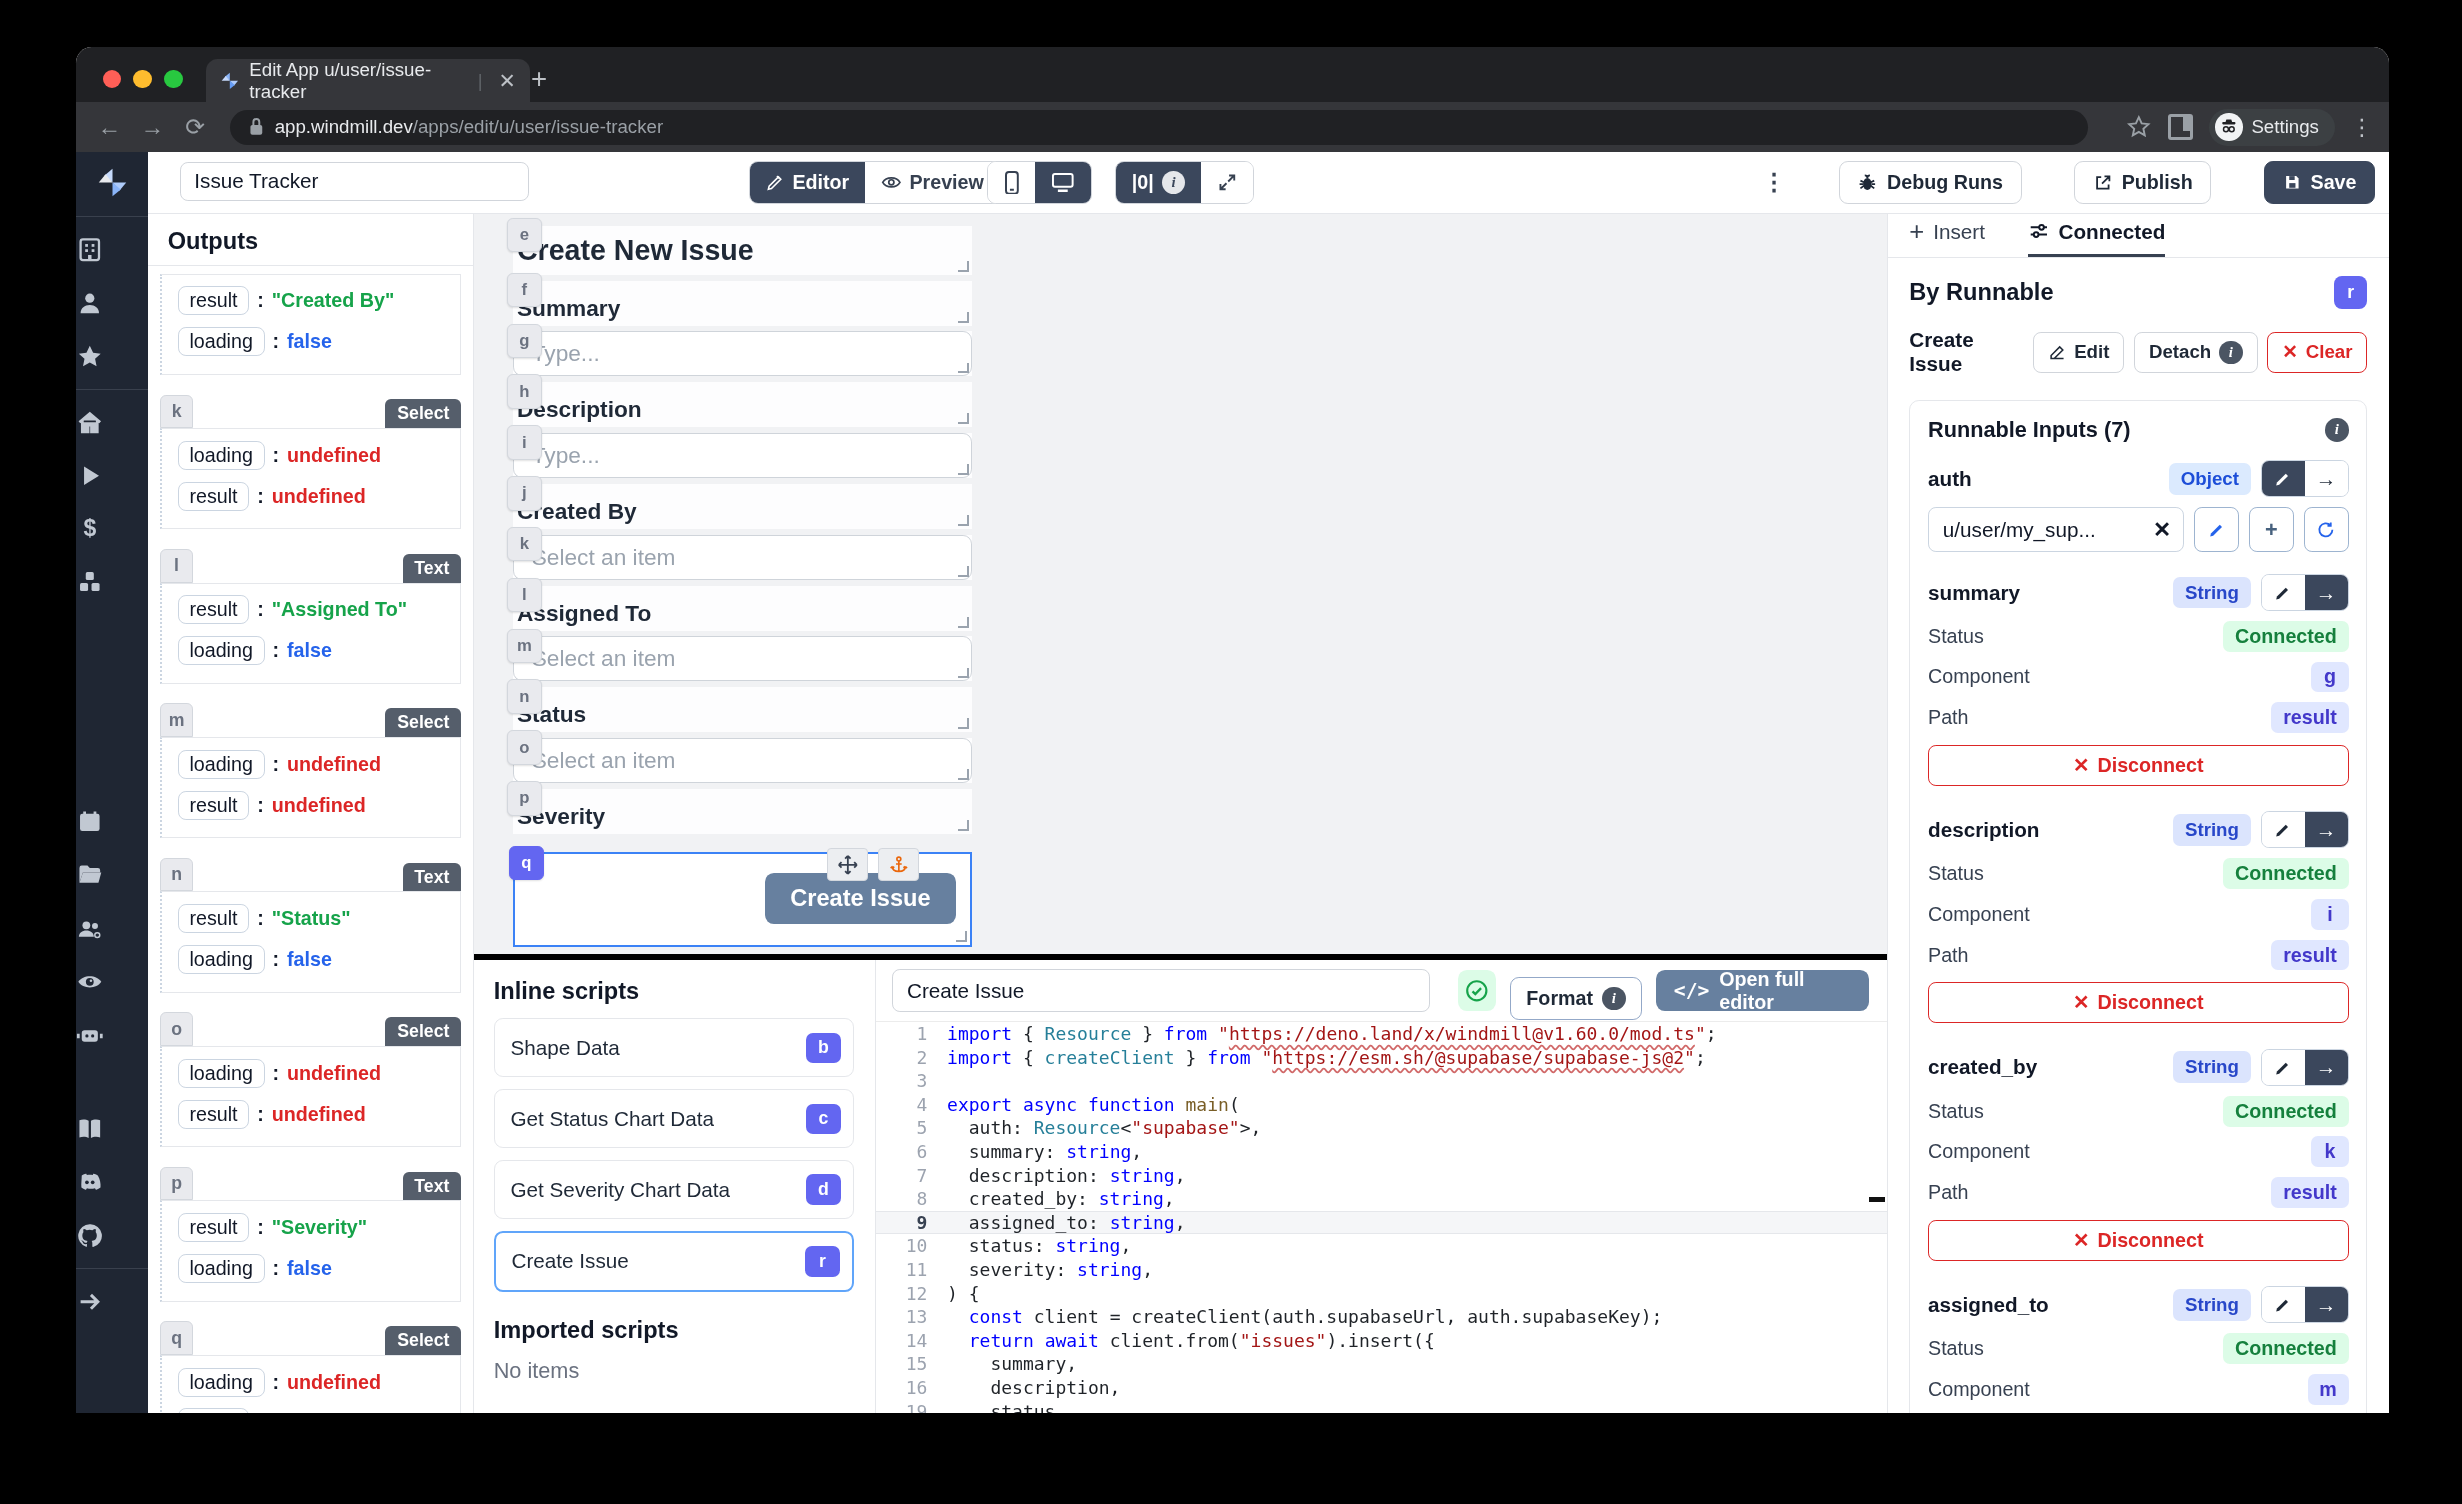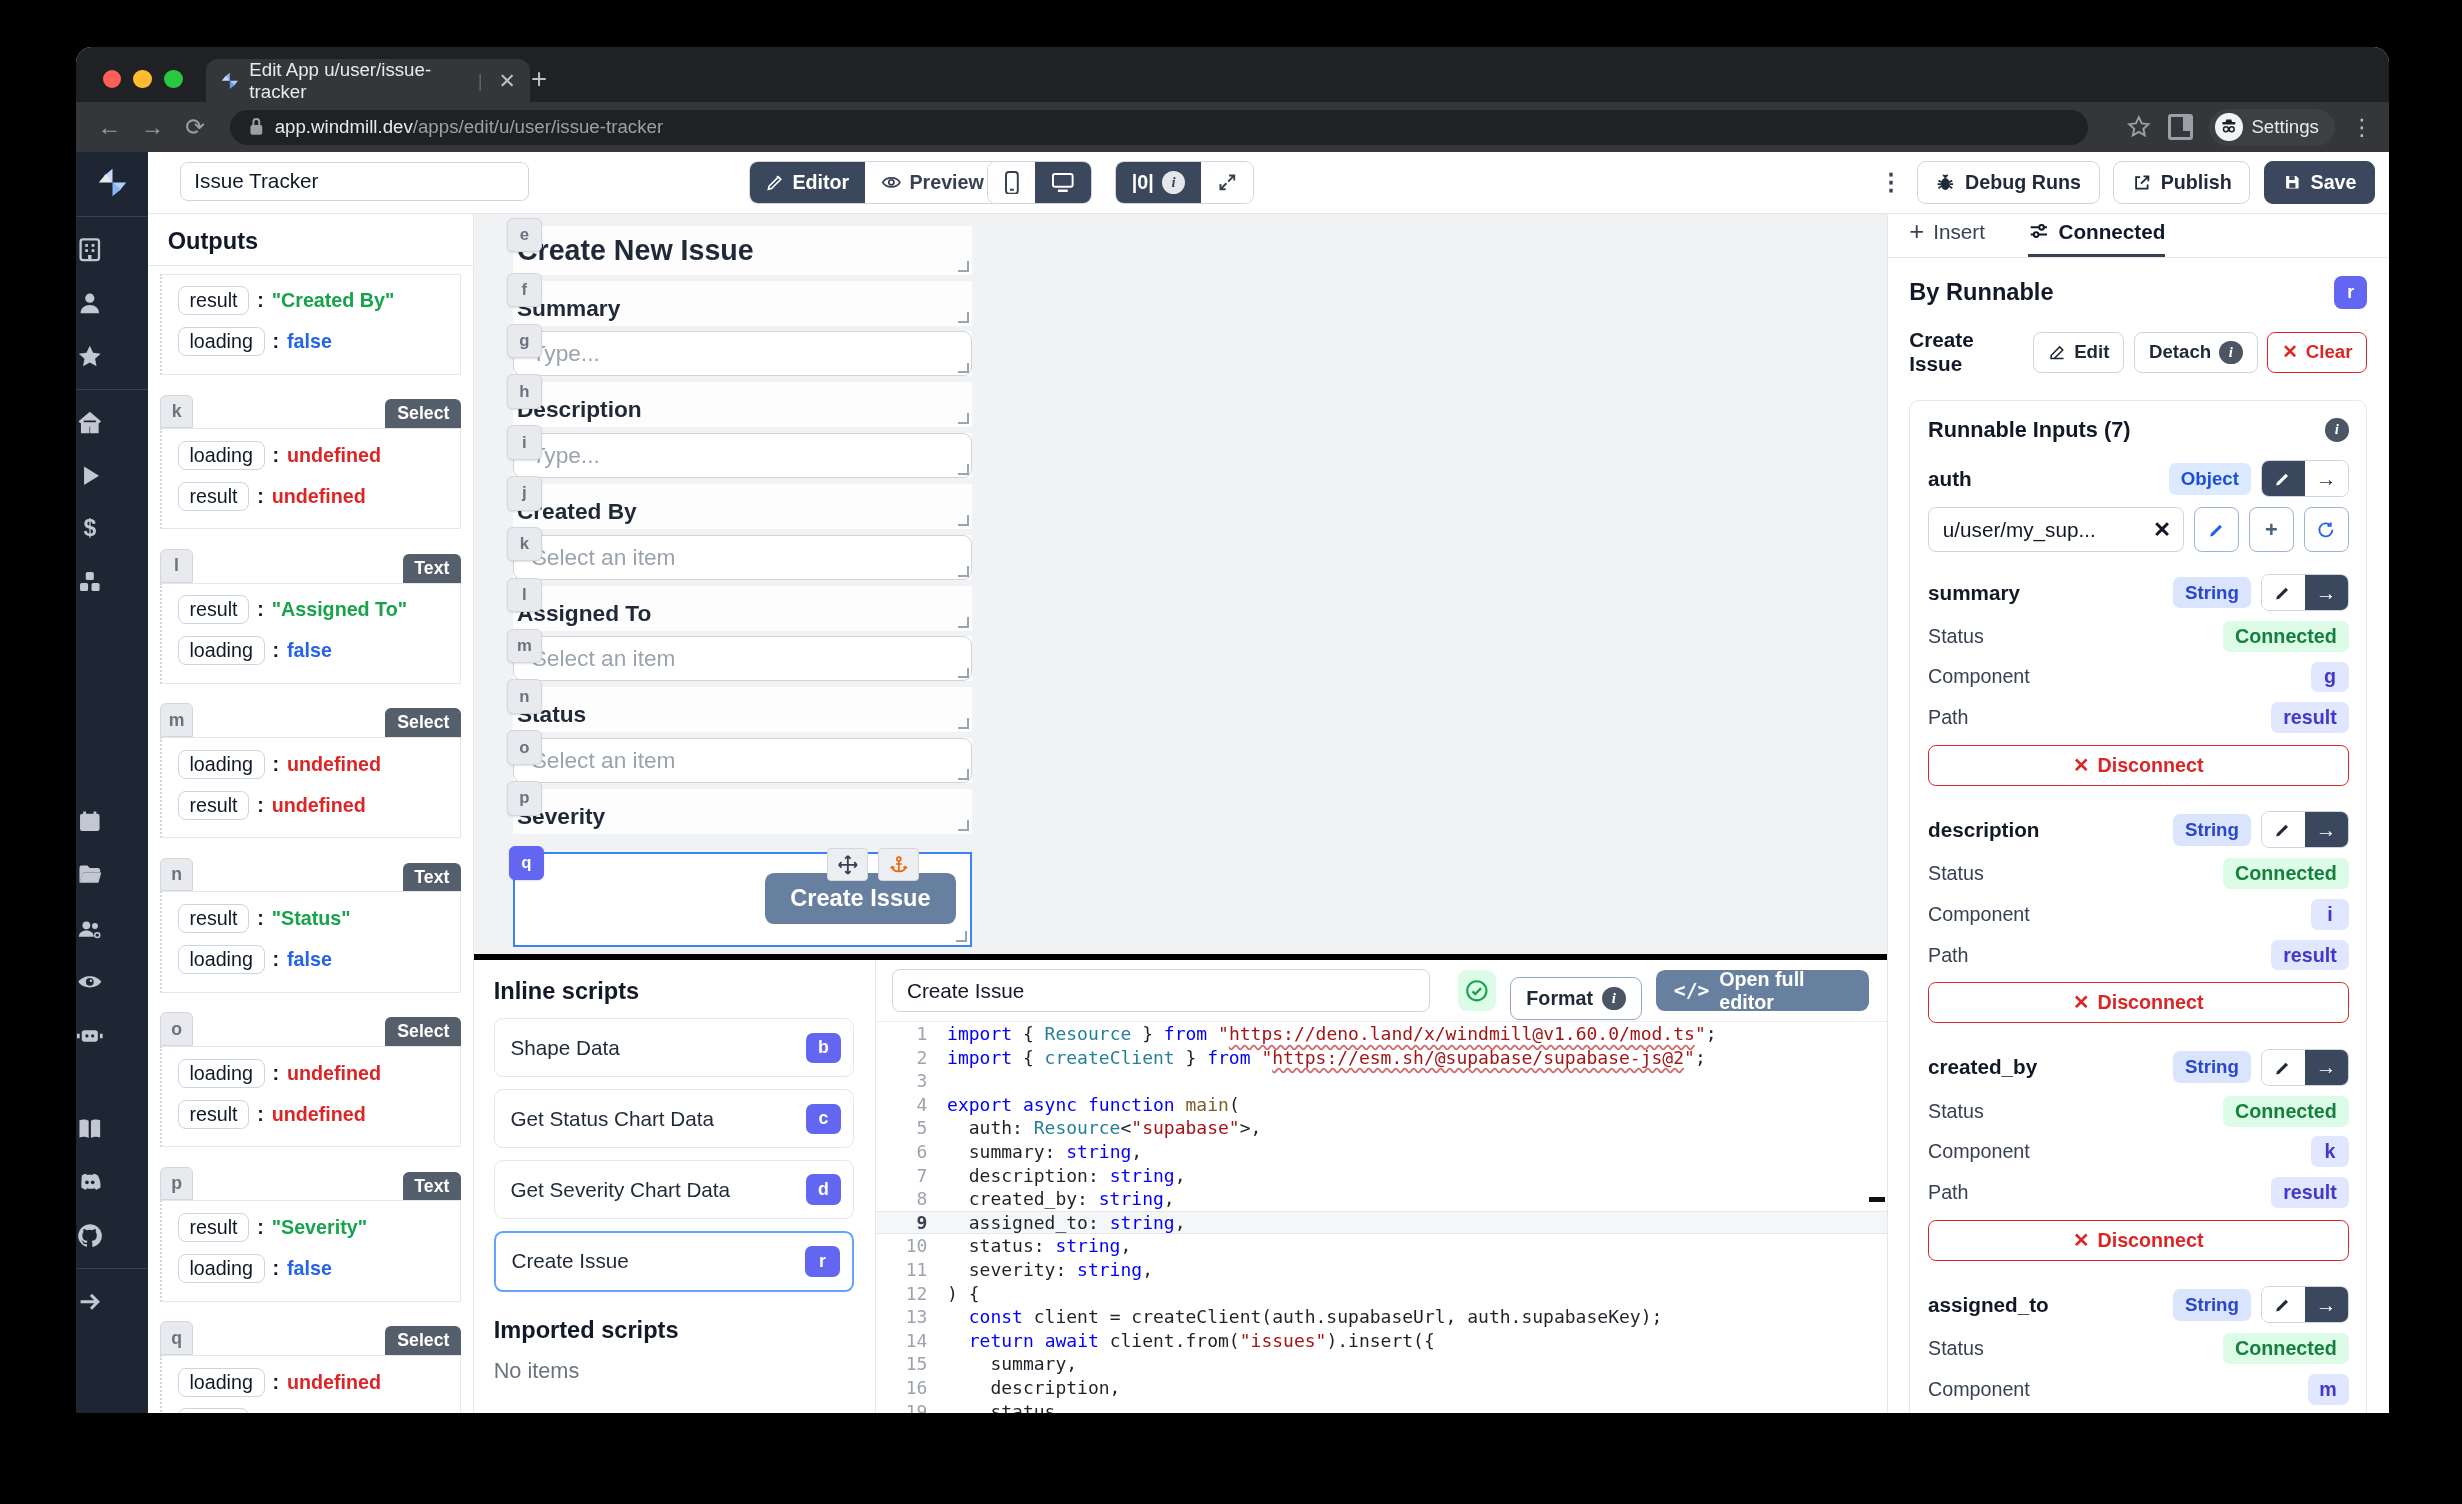--- a/index.html
+++ b/index.html
@@ -36,21 +36,21 @@
   .rail-ic{padding:12.8px 0;opacity:.92;}
   .appmain{flex:1;display:flex;flex-direction:column;min-width:0;}
   .appheader{height:61px;flex:none;border-bottom:1px solid #e5e7eb;position:relative;background:#fff;}
   .appname{position:absolute;left:31.5px;top:9.9px;width:320px;height:37px;border:1px solid #d1d5db;border-radius:7.9px;
     font-size:20.7px;color:#111827;padding:0 13.8px;font-family:"Liberation Sans",sans-serif;}
   .grp{position:absolute;top:8.9px;height:41px;display:flex;border:1px solid #d1d5db;border-radius:8.9px;overflow:hidden;background:#fff;}
   .seg{display:flex;align-items:center;gap:7.9px;padding:0 15.8px;font-size:19.7px;font-weight:bold;color:#374151;background:#fff;}
   .seg.dark{background:#3b475c;color:#fff;}
   .hdr-right{position:absolute;right:13.8px;top:8.9px;display:flex;align-items:center;gap:13.8px;}
   .btn{height:41px;display:flex;align-items:center;gap:8.9px;padding:0 17.7px;border:1px solid #d1d5db;border-radius:8.9px;
-    background:#fff;font-size:19.7px;font-weight:bold;color:#1f2937;}
+    background:#fff;font-size:19.7px;font-weight:bold;color:#1f2937;margin-left:39px;}
   .btn.dark{background:#3b475c;color:#fff;border-color:#3b475c;}
   .kebab-dark{color:#374151;font-size:23.6px;font-weight:bold;}
   
   .workarea{flex:1;display:flex;min-height:0;}
   
   .outputs{width:325px;flex:none;border-right:1px solid #e5e7eb;overflow:hidden;display:flex;flex-direction:column;}
   .outputs-title{font-size:23.6px;font-weight:bold;color:#111827;padding:13.8px 0 9.9px 19.7px;border-bottom:1px solid #e5e7eb;}
   .ocards{padding:7.9px 11.8px 0 11.8px;overflow:hidden;}
   .ocard{margin-bottom:21.7px;}
   .ocard-head{display:flex;justify-content:space-between;align-items:flex-end;height:31.5px;}

